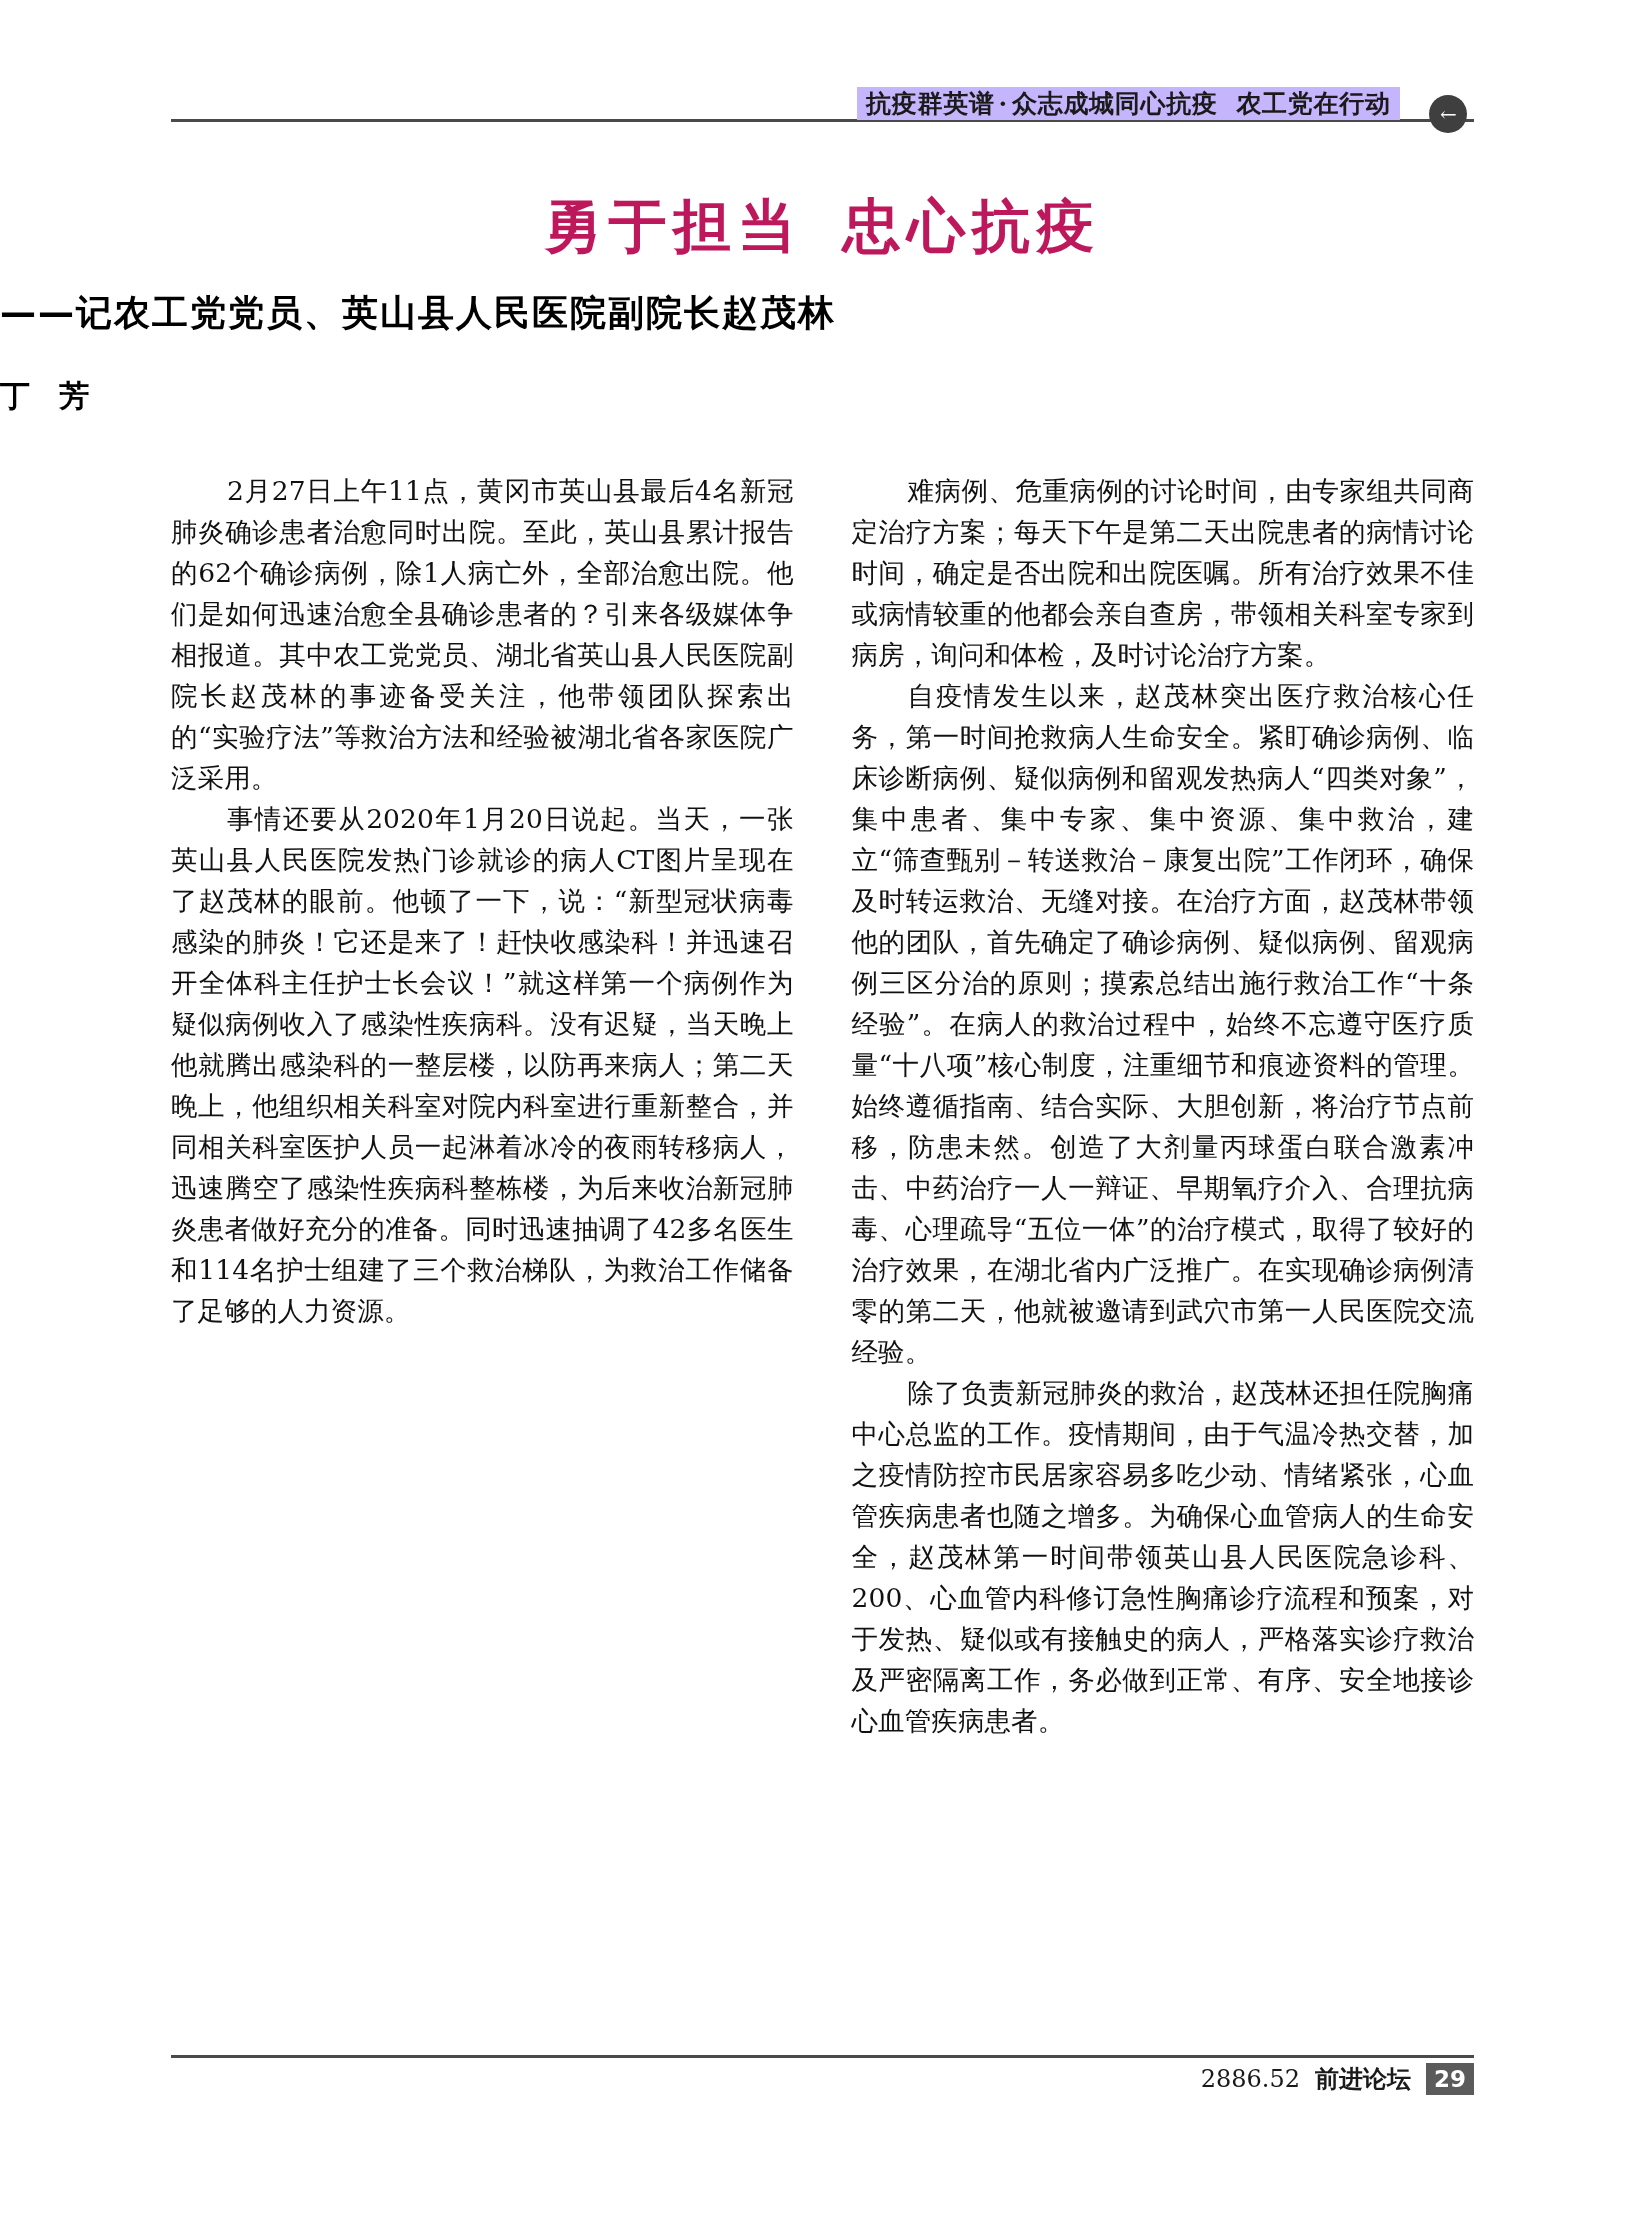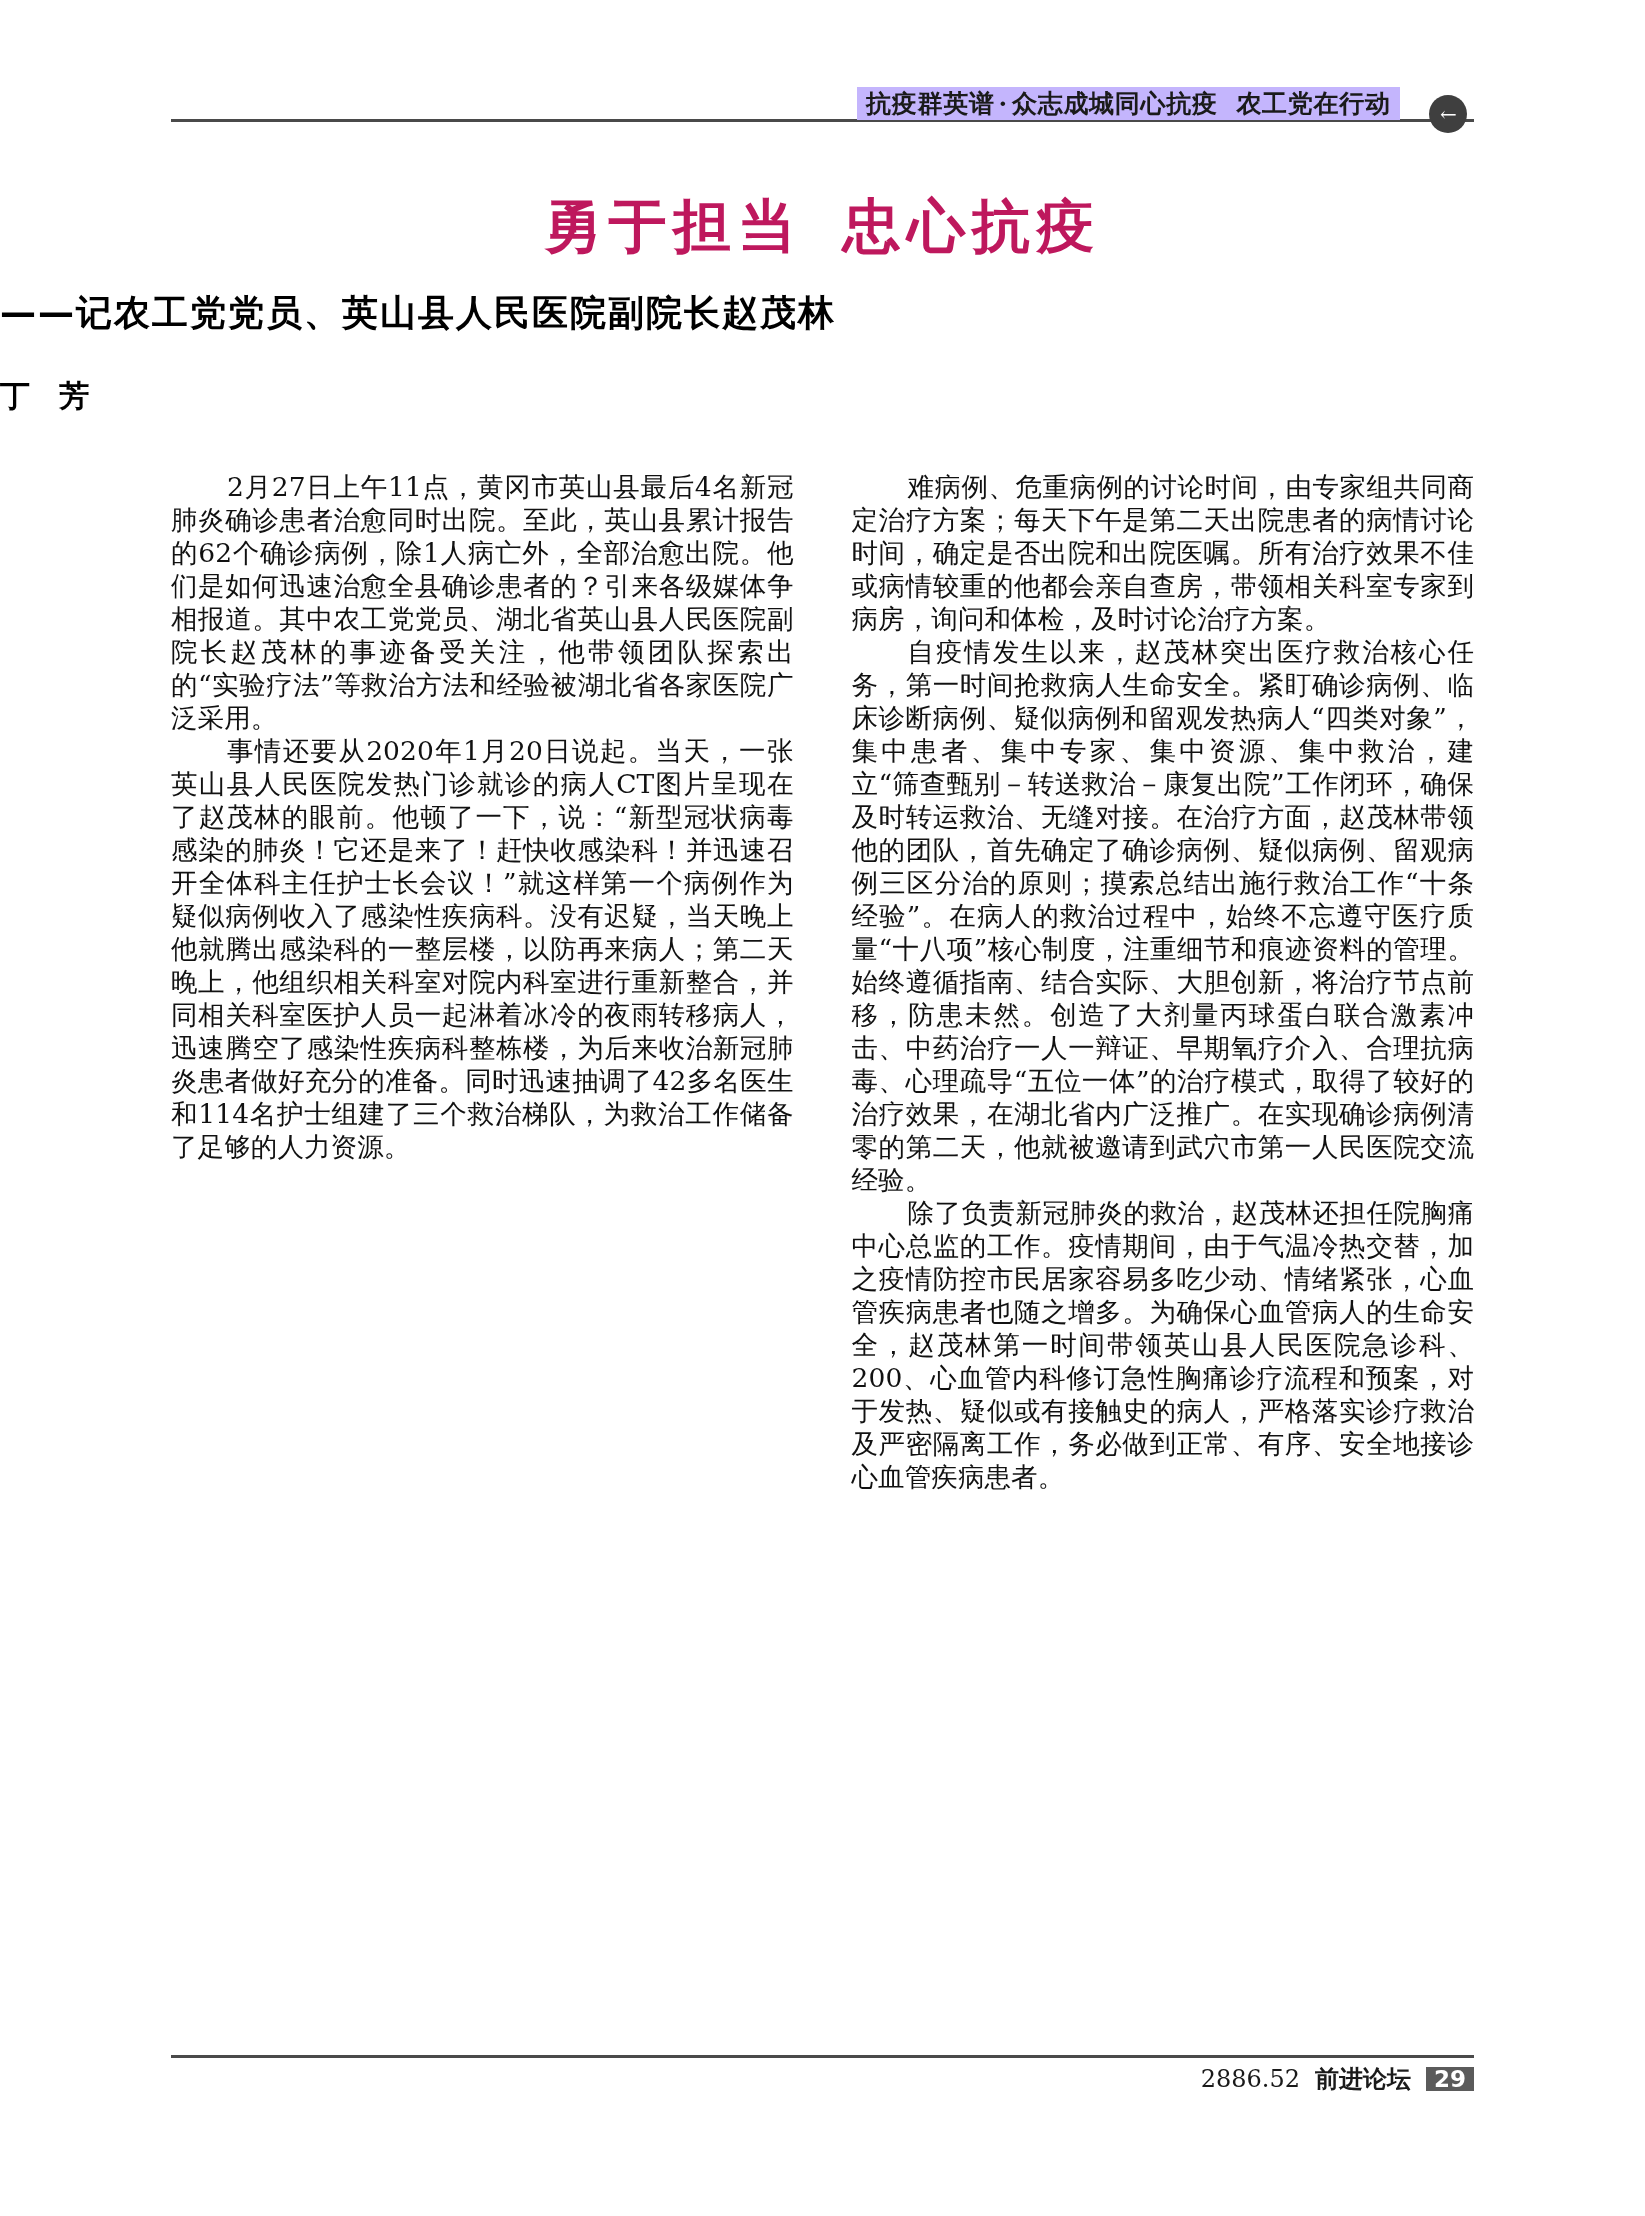--- a/index.html
+++ b/index.html
@@ -119,21 +119,21 @@
     display: flex;
     gap: 58px;
   }
   .col {
     width: 623px;
   }
   .col p {
     margin: 0;
     font-family: "DejaVu Serif", "Liberation Serif", serif;
     font-size: 26.5px;
-    line-height: 33px;
+    line-height: 41px;
     text-align: justify;
     text-justify: inter-ideograph;
     text-indent: 56px;
     color: #111;
     letter-spacing: 0.1px;
   }
 
   
   .footer {
     position: absolute;
@@ -166,21 +166,21 @@
     color: #1a1a1a;
   }
   .footer-mag {
     font-family: "DejaVu Serif", "Liberation Serif", serif;
     font-weight: bold;
     font-size: 24px;
     color: #1a1a1a;
   }
   .footer-page {
     min-width: 48px;
-    height: 24px;
+    height: 32px;
     background: #5b5b5b;
     color: #ffffff;
     font-family: "DejaVu Sans", "Liberation Sans", sans-serif;
     font-weight: bold;
     font-size: 23px;
     display: flex;
     align-items: center;
     justify-content: center;
   }
 </style>

